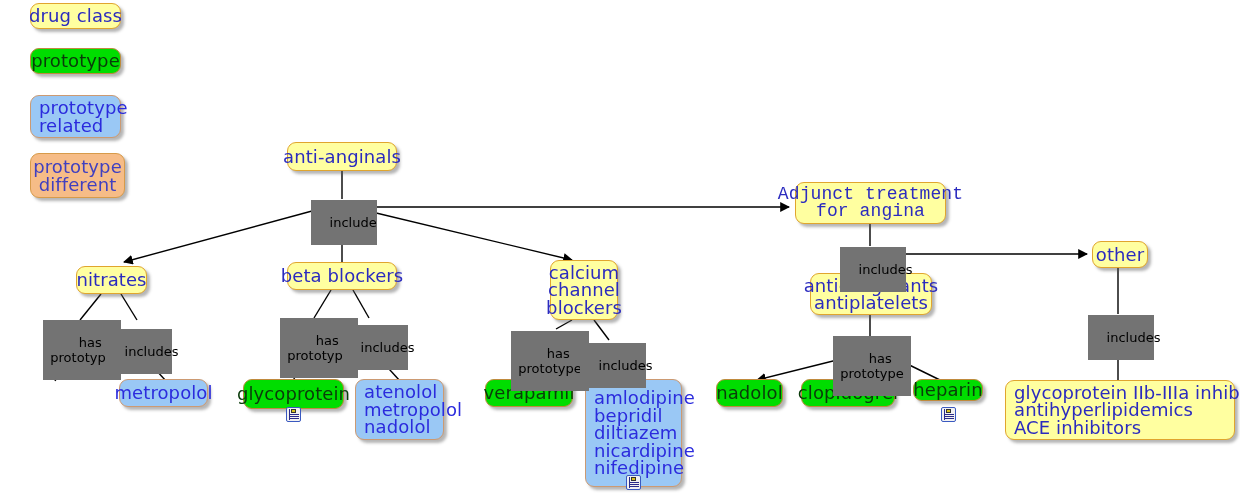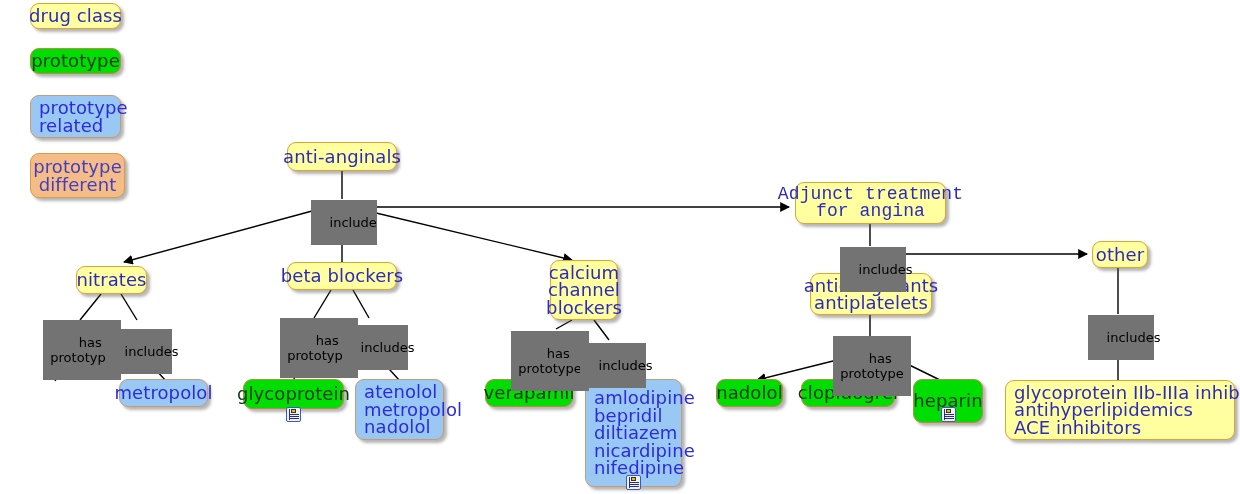--- a/index.html
+++ b/index.html
@@ -254,21 +254,21 @@
   </div>
 
   <div class="node t-proto align-center" style="left:716px; top:379px; width:67px; height:28px;">
     <span>nadolol</span>
   </div>
 
   <div class="node t-proto align-center" style="left:801px; top:379px; width:94px; height:28px;">
     <span>clopidogrel</span>
   </div>
 
-  <div class="node t-proto align-center" style="left:913px; top:379px; width:70px; height:44px;text-align:right;">
+  <div class="node t-proto align-center" style="left:913px; top:379px; width:70px; height:22px;text-align:right;">
     <span>heparin</span>
   </div>
   <div class="resicon" style="left:941px; top:407px;">
     <span class="page"></span>
     <span class="pic"></span>
   </div>
 
   <div class="node t-class align-left" style="left:1005px; top:380px; width:230px; height:60px;">
     <span>glycoprotein IIb-IIIa inhibitors
 antihyperlipidemics

